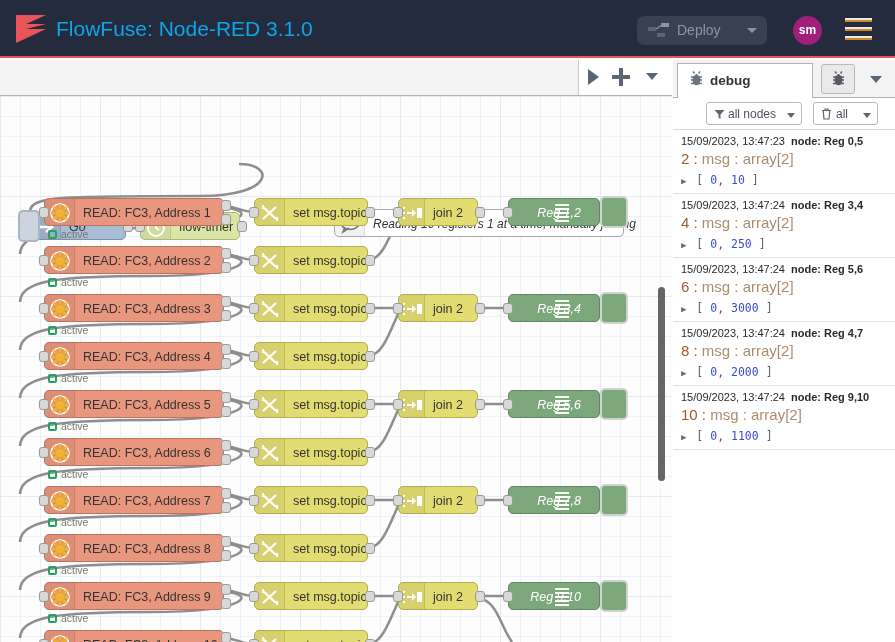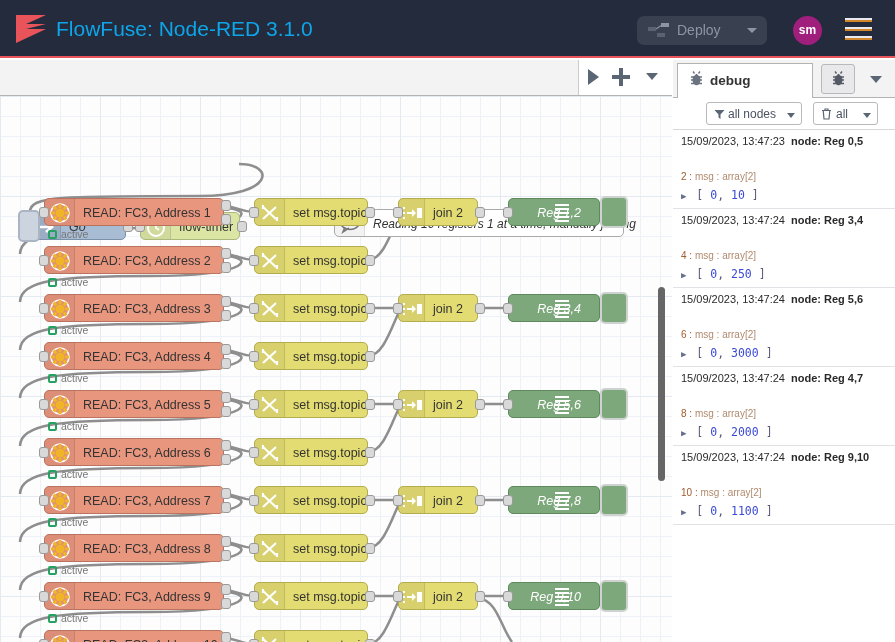--- a/index.html
+++ b/index.html
@@ -110,21 +110,21 @@
   .pill .pcaret { position:absolute; top:10px; width:0;height:0;
                   border-left:4px solid transparent; border-right:4px solid transparent;
                   border-top:5px solid #5a6673; }
 
   #dbg-list { position:absolute; left:0; top:70px; width:222px; height:512px;
               overflow:hidden; background:#fff; }
   .dbg-msg { position:relative; border-bottom:1px solid #e2e2e6; padding:5px 8px 6px 8px; }
   .dbg-top { font-size:11px; color:#2a2a2a; white-space:nowrap; }
   .dbg-time { color:#2a2a2a; }
   .dbg-node { font-weight:bold; margin-left:6px; }
-  .dbg-meta { font-size:10px; color:#b08a6e; margin-top:24px; white-space:nowrap; }
+  .dbg-meta { font-size:15px; color:#b08a6e; margin-top:3px; white-space:nowrap; }
   .dbg-meta .k { color:#a05a2c; }
   .dbg-val { font-family:"DejaVu Sans Mono", monospace; font-size:11.5px;
              margin-top:6px; color:#5a5a78; white-space:nowrap; }
   .dbg-val .tri { display:inline-block; color:#66708a; font-size:9px; margin-right:3px; }
   .dbg-val .num { color:#3b4ad6; }
 
   
   #cv-scroll { position:absolute; left:658px; top:191px; width:7px; height:194px;
                background:#666; border-radius:4px; cursor:pointer; }
 </style>

